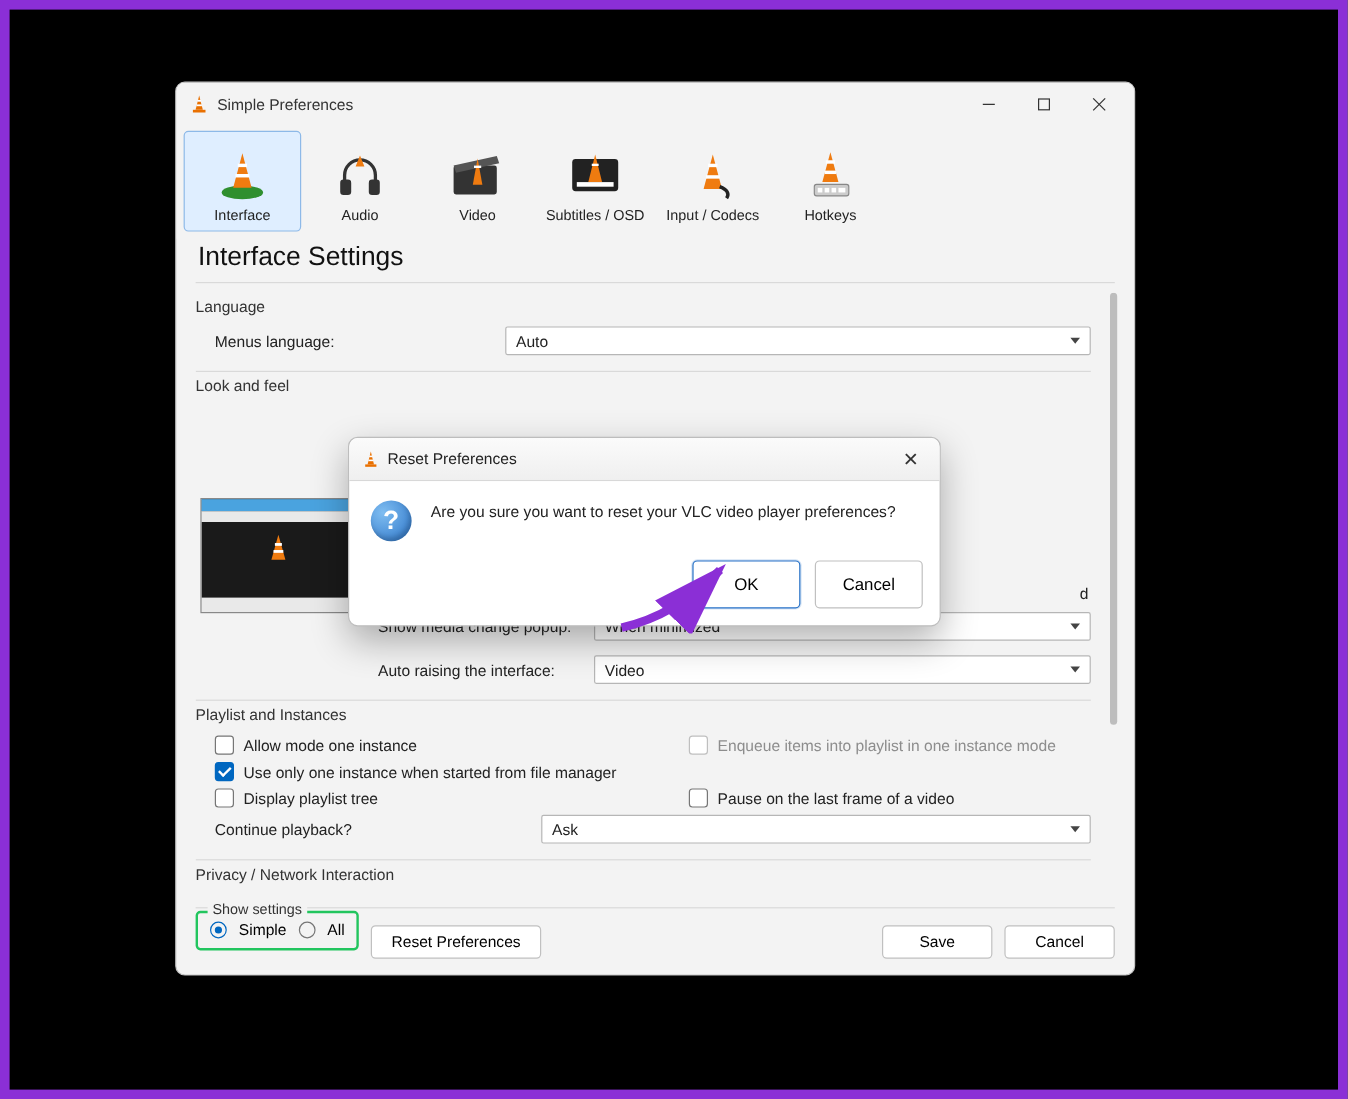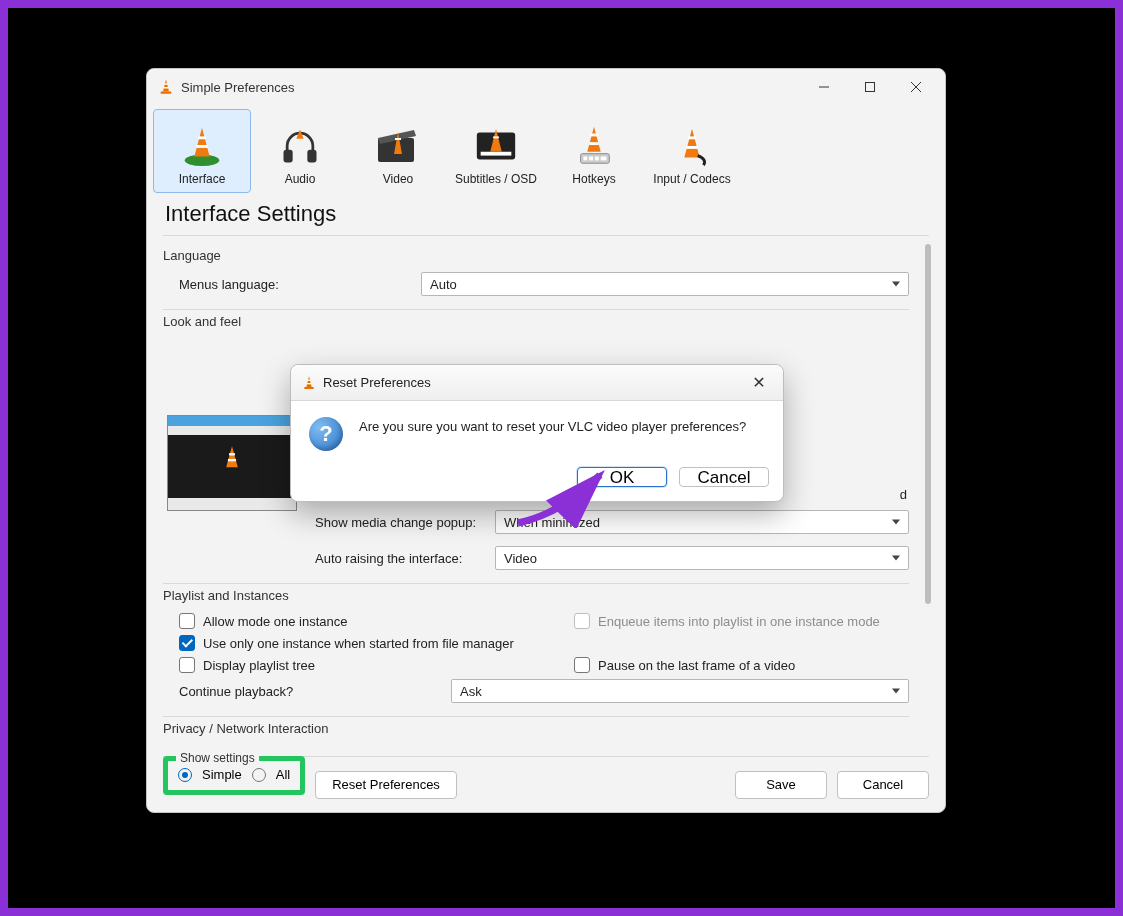--- a/index.html
+++ b/index.html
@@ -43,41 +43,41 @@
   .check { display:flex; align-items:center; gap:8px; font-size:13px; color:#222; }
   .chk { width:16px; height:16px; border:1px solid #767676; border-radius:3px; background:#fff; display:inline-flex; align-items:center; justify-content:center; }
   .chk.checked { background:#0067c0; border-color:#0067c0; }
   .chk.checked::after { content:""; width:4px;height:8px; border:2px solid #fff; border-top:none; border-left:none; transform: rotate(45deg) translate(-0.5px,-1px); }
   .chk.dis { border-color:#bfbfbf; }
   .dis-lbl { color:#8d8d8d; }
   .two-col { display:flex; gap: 60px; }
   .col { flex:1; display:flex; flex-direction:column; gap:10px; }
 
   .bottombar { height: 56px; border-top: 1px solid #d9d9d9; margin: 0 16px; display:flex; align-items:center; gap: 10px; }
-  .show-group { border:5px solid #22c55e; border-radius:4px; padding: 6px 10px 8px 10px; position:relative; margin-top:-18px; }
+  .show-group { border:2px solid #22c55e; border-radius:4px; padding: 6px 10px 8px 10px; position:relative; margin-top:-18px; }
   .show-group > .glabel { position:absolute; top:-10px; left:8px; background:#f3f3f3; padding:0 4px; font-size:12px; color:#333; }
   .radio-row { display:flex; align-items:center; gap:10px; font-size:13px; }
   .radio { width:14px;height:14px;border:1px solid #0067c0;border-radius:50%; position:relative;}
   .radio.checked::after{content:"";position:absolute;left:3px;top:3px;width:6px;height:6px;background:#0067c0;border-radius:50%;}
   .radio.unchecked{border-color:#767676;}
   .btn { height:28px; padding:0 16px; background:#fff; border:1px solid #c0c0c0; border-radius:4px; font-size:13px; }
 
   
   .modal {
     position:absolute; left: 282px; top: 356px; width: 494px; background:#fff; border:1px solid #bdbdbd; border-radius:8px; box-shadow: 0 12px 30px rgba(0,0,0,.3);
   }
   .modal .mt { display:flex; align-items:center; height:36px; padding:0 10px; background:linear-gradient(#fbfbfb,#efefef); border-bottom:1px solid #d8d8d8; border-radius:8px 8px 0 0; }
   .modal .mt .title{ font-size:13px; color:#222; margin-left:6px; }
   .modal .mt .x { margin-left:auto; font-size:16px; color:#333; width:28px; text-align:center; }
   .modal .mbody { display:flex; gap:16px; padding: 16px 18px 8px 18px; }
   .qicon { width:34px;height:34px; border-radius:50%; background:radial-gradient(circle at 30% 30%, #7fbdf1, #2a73c7); display:flex;align-items:center;justify-content:center; box-shadow: inset -2px -3px 4px rgba(0,0,0,.2); }
   .qicon span{ color:#fff; font-weight:bold; font-size:22px; }
   .mbody .msg { font-size:13px; color:#222; line-height:1.5; }
   .mbtnbar { display:flex; justify-content:flex-end; gap:12px; padding: 8px 14px 14px 14px; }
-  .mbtn { width:90px; height:20px; background:#fff; border:1px solid #c0c0c0; border-radius:4px; font-size:17px; }
+  .mbtn { width:90px; height:40px; background:#fff; border:1px solid #c0c0c0; border-radius:4px; font-size:14px; }
   .mbtn.primary { border:1px solid #2a73c7; box-shadow: 0 0 0 1px rgba(42,115,199,.2); }
 
   
   .arrow-svg { position:absolute; left: 500px; top: 460px; width: 110px; height: 60px; pointer-events:none; }
 
   
   .cone svg { display:block; }
 </style>
 </head>
 <body>
@@ -154,42 +154,42 @@
             <rect x="8" y="28" width="32" height="4" fill="#fff"></rect>
             <path d="M24 4 L30 28 H18 Z" fill="#ef7b10"></path>
             <rect x="21" y="12" width="6" height="2" fill="#fff"></rect>
           </svg>
         </div>
       <span>Subtitles / OSD</span>
     </div>
     <div class="tb-item">
       <div class="ico">
           <svg width="46" height="44" viewBox="0 0 48 44">
+            <path d="M24 4 L32 34 H16 Z" fill="#ef7b10"></path>
+            <rect x="20" y="12" width="8" height="3" fill="#fff"></rect>
+            <rect x="18" y="22" width="12" height="3" fill="#fff"></rect>
+            <path d="M30 32 q10 4 6 10" fill="none" stroke="#222" stroke-width="3"></path>
+          </svg>
+        </div>
+      <span>Input / Codecs</span>
+    </div>
+    <div class="tb-item">
+      <div class="ico">
+          <svg width="46" height="44" viewBox="0 0 48 44">
             <path d="M24 2 L31 28 H17 Z" fill="#ef7b10"></path>
             <rect x="20" y="9" width="8" height="3" fill="#fff"></rect>
             <rect x="19" y="18" width="10" height="3" fill="#fff"></rect>
             <rect x="10" y="30" width="30" height="10" rx="2" fill="#ccc" stroke="#888"></rect>
             <rect x="13" y="33" width="4" height="4" fill="#fff"></rect>
             <rect x="19" y="33" width="4" height="4" fill="#fff"></rect>
             <rect x="25" y="33" width="4" height="4" fill="#fff"></rect>
             <rect x="31" y="33" width="6" height="4" fill="#fff"></rect>
           </svg>
         </div>
       <span>Hotkeys</span>
-    </div>
-    <div class="tb-item">
-      <div class="ico">
-          <svg width="46" height="44" viewBox="0 0 48 44">
-            <path d="M24 4 L32 34 H16 Z" fill="#ef7b10"></path>
-            <rect x="20" y="12" width="8" height="3" fill="#fff"></rect>
-            <rect x="18" y="22" width="12" height="3" fill="#fff"></rect>
-            <path d="M30 32 q10 4 6 10" fill="none" stroke="#222" stroke-width="3"></path>
-          </svg>
-        </div>
-      <span>Input / Codecs</span>
     </div>
   </div>
 
   <div class="heading">Interface Settings</div>
   <div class="divider"></div>
 
   <div class="content">
     <div class="scrollpane">
       <fieldset>
         <legend>Language</legend>

